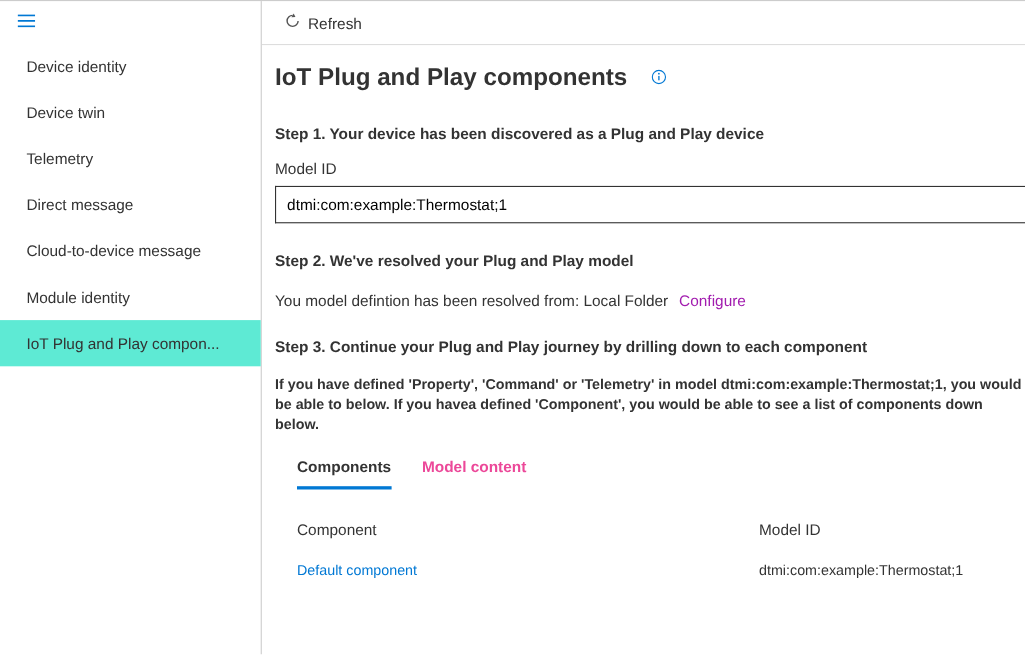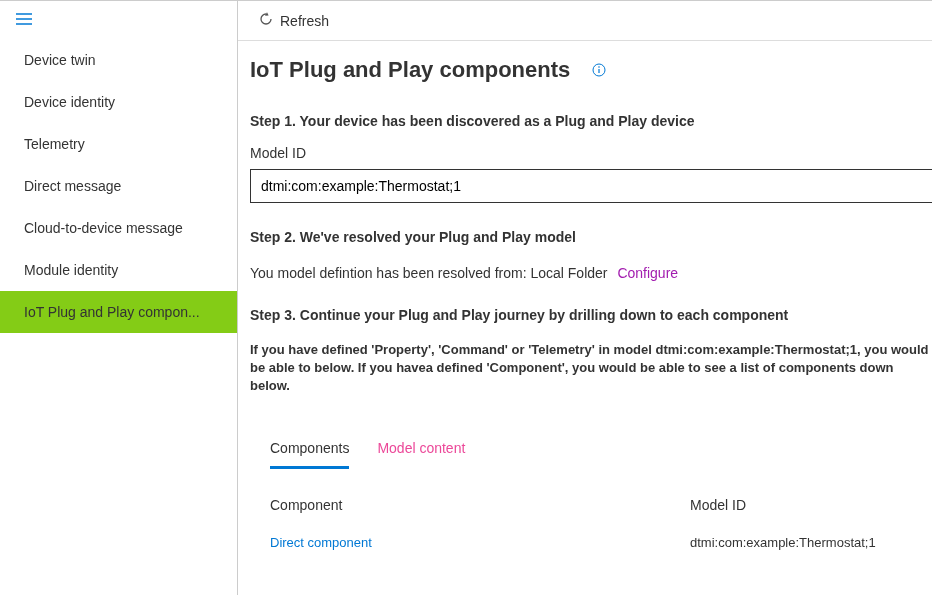--- a/index.html
+++ b/index.html
@@ -23,21 +23,21 @@
       padding: 12px 16px 14px;
       color: #0078d4;
     }
     .hamburger svg { display: block; }
     .sidebar-item {
       padding: 13px 24px;
       cursor: pointer;
       font-size: 14px;
       color: #333;
     }
-    .sidebar-item.selected { background: #84cc16; }
+    .sidebar-item.selected { background: #5eead4; }
     .main {
       flex: 1;
       display: flex;
       flex-direction: column;
       overflow: hidden;
     }
     .toolbar {
       display: flex;
       align-items: center;
       gap: 6px;
@@ -90,22 +90,23 @@
     }
     .step3-body {
       font-weight: 700;
       font-size: 13px;
       line-height: 1.4;
       margin-top: 18px;
     }
     .tabs {
       display: flex;
       gap: 28px;
-      margin-top: 44px;
+      margin-top: 20px;
       padding-left: 20px;
+      font-weight: bold;
     }
     .tab {
       padding-bottom: 10px;
       cursor: pointer;
       font-size: 14px;
       color: #ec4899;
     }
     .tab.active {
       color: #333;
       border-bottom: 3px solid #0078d4;
@@ -138,22 +139,22 @@
 
 <div class="container">
   <div class="sidebar">
     <div class="hamburger">
       <svg width="16" height="12" viewBox="0 0 16 12">
           <line x1="0" y1="1" x2="16" y2="1" stroke="#0078d4" stroke-width="1.5"></line>
           <line x1="0" y1="6" x2="16" y2="6" stroke="#0078d4" stroke-width="1.5"></line>
           <line x1="0" y1="11" x2="16" y2="11" stroke="#0078d4" stroke-width="1.5"></line>
         </svg>
     </div>
+    <div class="sidebar-item">Device identity</div>
     <div class="sidebar-item">Device twin</div>
-    <div class="sidebar-item">Device identity</div>
     <div class="sidebar-item">Telemetry</div>
     <div class="sidebar-item">Direct message</div>
     <div class="sidebar-item">Cloud-to-device message</div>
     <div class="sidebar-item">Module identity</div>
     <div class="sidebar-item selected">IoT Plug and Play compon...</div>
   </div>
 
   <div class="main">
     <div class="toolbar">
       <span class="refresh-icon">
@@ -194,19 +195,19 @@
         <div class="tab active">Components</div>
         <div class="tab">Model content</div>
       </div>
 
       <div class="table">
         <div class="table-header">
           <div class="col-component">Component</div>
           <div class="col-modelid">Model ID</div>
         </div>
         <div class="table-row">
-          <div class="col-component"><span class="comp-link">Direct component</span></div>
+          <div class="col-component"><span class="comp-link">Default component</span></div>
           <div class="col-modelid">dtmi:com:example:Thermostat;1</div>
         </div>
       </div>
     </div>
   </div>
 </div>
 
 </body></html>

